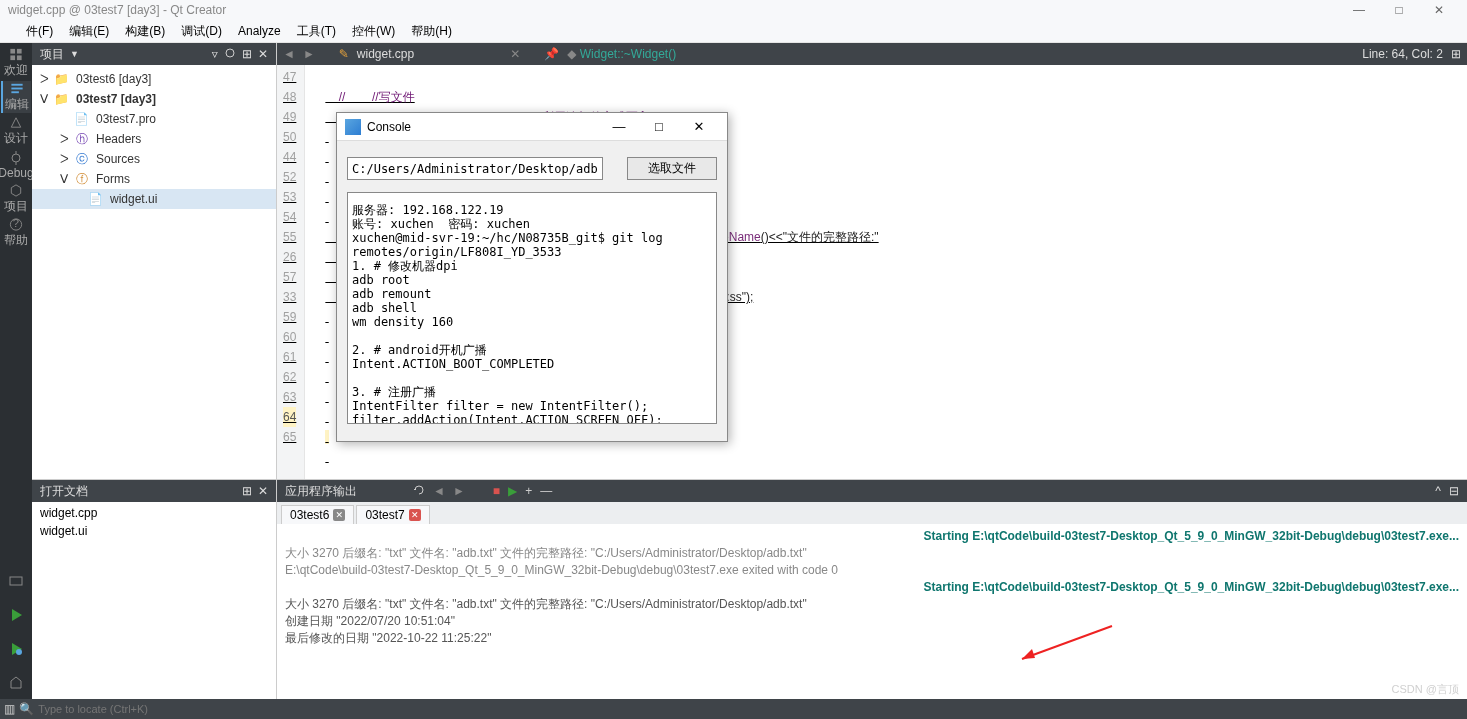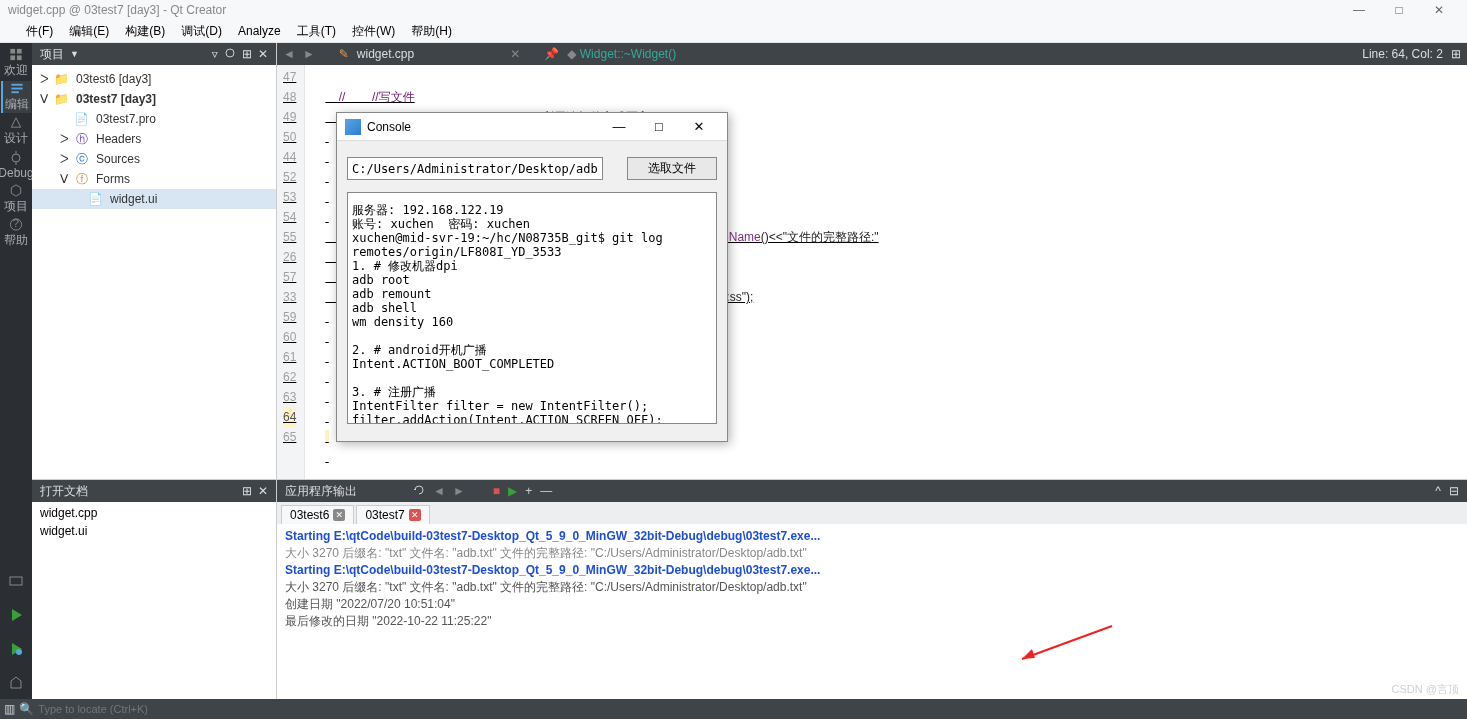--- a/index.html
+++ b/index.html
@@ -39,21 +39,21 @@
 .open-docs-hdr { height:22px; background:#3f4449; color:#ddd; display:flex; align-items:center; padding:0 8px; }
 .open-docs-body { flex:1; background:#fff; padding:2px 4px; }
 .open-docs-body div { padding:2px 4px; }
 .out-col { flex:1; display:flex; flex-direction:column; }
 .out-hdr { height:22px; background:#3f4449; color:#ddd; display:flex; align-items:center; padding:0 8px; gap:8px; }
 .out-hdr svg { width:12px; height:12px; }
 .out-tabs { height:22px; background:#eceef0; display:flex; align-items:flex-end; padding:0 4px; gap:2px; }
 .out-tab { background:#f7f8fa; padding:2px 8px; border:1px solid #ccc; border-bottom:none; display:flex; align-items:center; gap:4px; }
 .out-tab .x { width:12px; height:12px; border-radius:2px; display:inline-flex; align-items:center; justify-content:center; font-size:9px; color:#fff; }
 .output-body { flex:1; background:#fff; font-family:Consolas,monospace; font-size:12px; padding:4px 8px; line-height:17px; color:#555; overflow:auto; position:relative; }
-.output-body .bl { color:#1d4ed8; font-weight:bold; }
+.output-body .bl { color:#0f766e; font-weight:bold;text-align:right; }
 .output-body .gr { color:#888; }
 .status-bar { position:absolute; bottom:0; left:0; right:0; height:20px; background:#3f4449; color:#ccc; display:flex; align-items:center; padding:0 4px; gap:4px; font-size:11px; z-index:5; }
 .status-bar .sitem { padding:0 8px; }
 .status-bar .sitem.sel { background:#2b2f33; }
 .status-bar input { background:transparent; border:none; color:#aaa; outline:none; font-size:11px; width:140px; }
 .arrow { position:absolute; right:350px; top:100px; pointer-events:none; }
 
 
 .widget-dlg { position:absolute; left:336px; top:112px; width:392px; height:330px; background:#f0f0f0; border:1px solid #888; box-shadow:2px 2px 10px rgba(0,0,0,0.3); z-index:20; }
 .widget-dlg .wt { height:28px; background:#fff; display:flex; align-items:center; padding:0 8px; border-bottom:1px solid #ddd; }
@@ -317,20 +317,21 @@
               <span class="x" style="background:#d9534f">✕</span>
             </div>
         </div>
         <div class="output-body" id="outbody">
           <svg class="arrow" width="100" height="40">
               <line x1="95" y1="2" x2="5" y2="35" stroke="#e22" stroke-width="2"></line>
               <path d="M5 35 L15 25 L18 34 Z" fill="#e22"></path>
             </svg>
         <div class="bl">Starting E:\qtCode\build-03test7-Desktop_Qt_5_9_0_MinGW_32bit-Debug\debug\03test7.exe...</div>
             <div class="gr">大小  3270  后缀名:  "txt"  文件名:  "adb.txt"  文件的完整路径:  "C:/Users/Administrator/Desktop/adb.txt"</div>
+            <div class="gr">E:\qtCode\build-03test7-Desktop_Qt_5_9_0_MinGW_32bit-Debug\debug\03test7.exe exited with code 0</div>
             <div> </div>
             <div class="bl">Starting E:\qtCode\build-03test7-Desktop_Qt_5_9_0_MinGW_32bit-Debug\debug\03test7.exe...</div>
             <div>大小  3270  后缀名:  "txt"  文件名:  "adb.txt"  文件的完整路径:  "C:/Users/Administrator/Desktop/adb.txt"</div>
             <div>创建日期  "2022/07/20 10:51:04"</div>
             <div>最后修改的日期  "2022-10-22 11:25:22"</div>
           </div>
       </div>
     </div>
   </div>
 </div>

